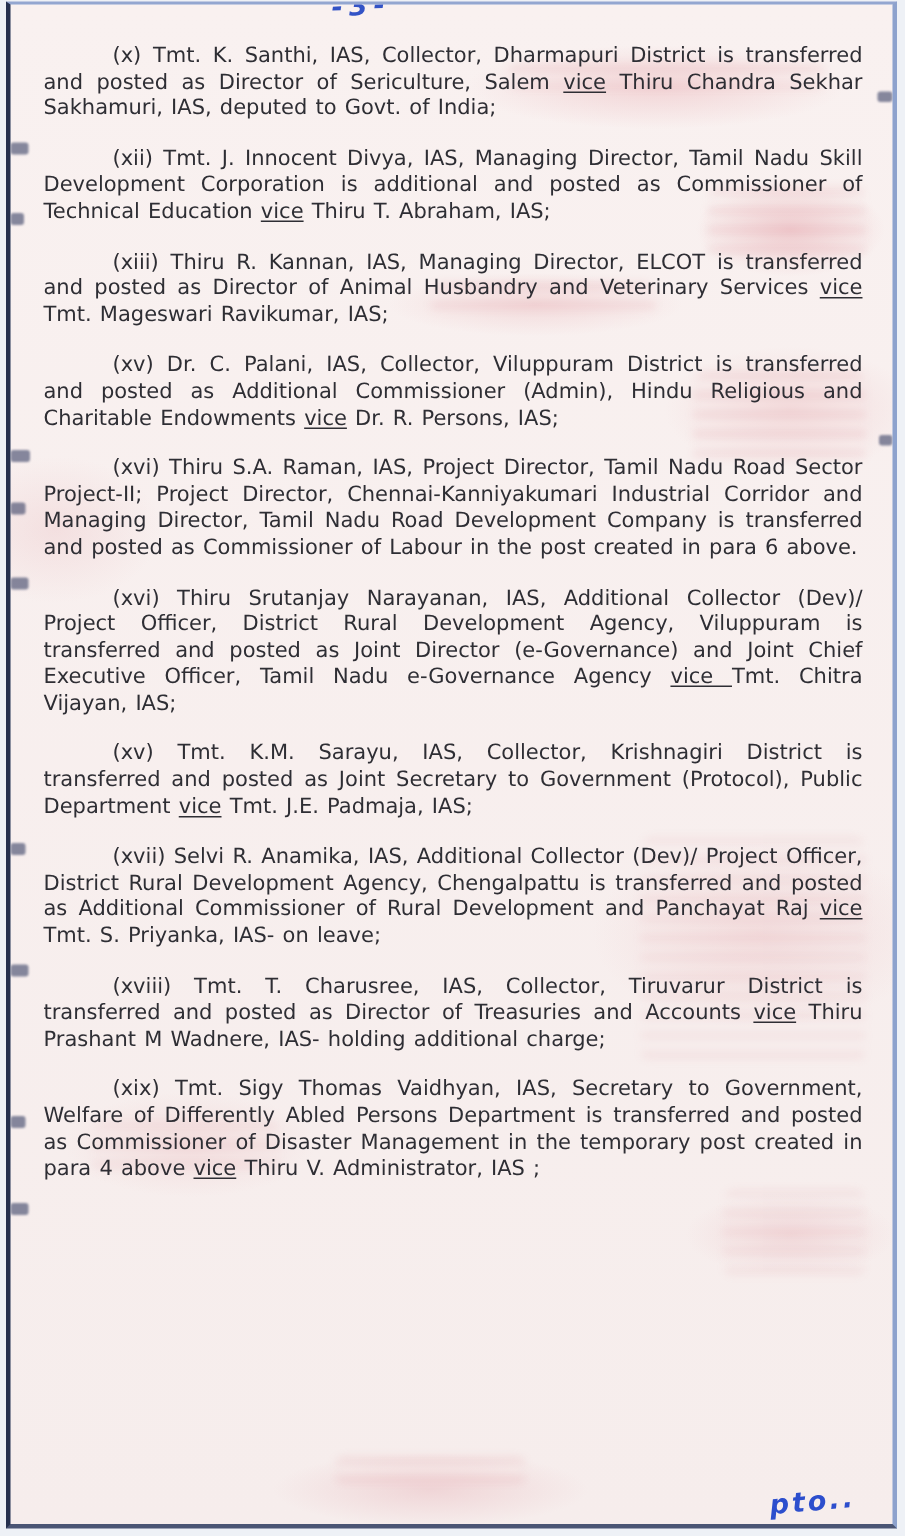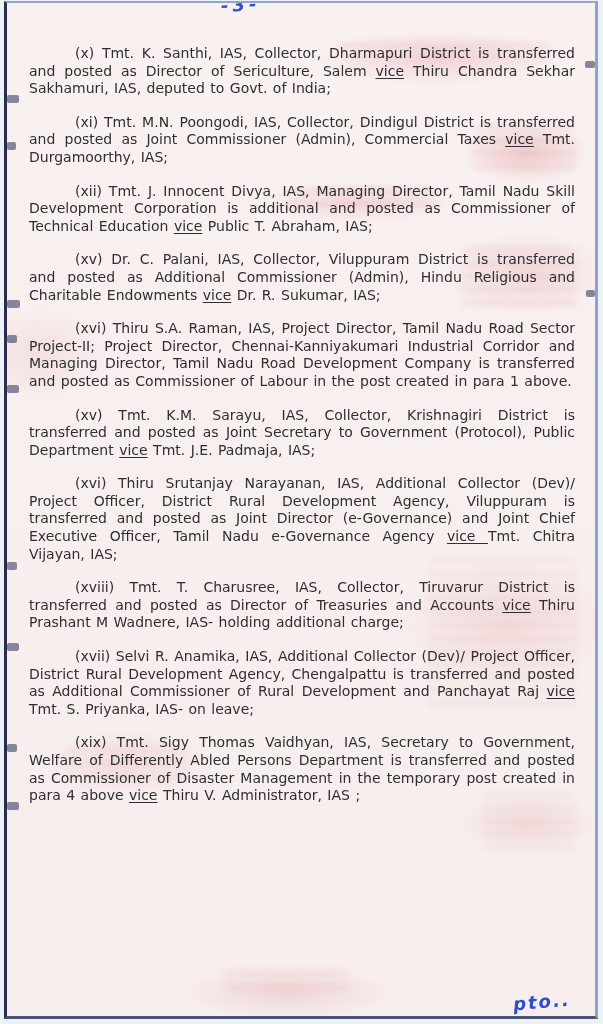--- a/index.html
+++ b/index.html
@@ -27,21 +27,21 @@
       linear-gradient(#f9f1f0,#f6edec);
   }
   .blot{position:absolute;filter:blur(3px);border-radius:8px;opacity:.45;
     background:repeating-linear-gradient(180deg, rgba(222,148,156,.45) 0 5px, rgba(246,228,229,.08) 5px 13px);}
   .tick{position:absolute;background:rgba(38,48,88,.55);filter:blur(.6px);border-radius:2px;}
   .content{
     position:absolute;top:26px;left:22px;right:20px;
     color:#2e2e34;font-size:14px;line-height:17.6px;
     text-align:justify;word-spacing:1px;
   }
-  .content p{margin:16px 0 16px;text-indent:46px;}
+  .content p{margin:0 0 16px;text-indent:46px;}
   .vice{text-decoration:underline;text-underline-offset:2px;}
   .pagenum{
     position:absolute;top:-9px;left:214px;
     color:#3353c6;font-size:18px;font-style:italic;font-weight:bold;
     letter-spacing:4px;transform:rotate(-3deg);
   }
   .pto{
     position:absolute;bottom:4px;right:24px;
     color:#2c4ecd;font-size:18px;font-style:italic;font-weight:bold;
     letter-spacing:2px;transform:rotate(-5deg);
@@ -70,25 +70,25 @@
   <div class="tick" style="left:0;top:640px;width:12px;height:8px;"></div>
   <div class="tick" style="left:0;top:741px;width:10px;height:8px;"></div>
   <div class="tick" style="left:0;top:799px;width:12px;height:8px;"></div>
   <div class="tick" style="right:0;top:58px;width:10px;height:7px;"></div>
   <div class="tick" style="right:0;top:287px;width:9px;height:7px;"></div>
 
   <div class="pagenum">-3-</div>
 
   <div class="content" id="orders">
       <p><span>(x) Tmt. K. Santhi, IAS, Collector, Dharmapuri District is transferred and posted as Director of Sericulture, Salem </span><span class="vice">vice</span><span> Thiru Chandra Sekhar Sakhamuri, IAS, deputed to Govt. of India;</span></p>
-      <p><span>(xi) Tmt. M.N. Poongodi, IAS, Collector, Dindigul District is transferred and posted as Joint Commissioner (Admin), Commercial Taxes </span><span class="vice">vice</span><span> Tmt. Durgamoorthy, IAS;</span></p>
-      <p><span>(xii) Tmt. J. Innocent Divya, IAS, Managing Director, Tamil Nadu Skill Development Corporation is additional and posted as Commissioner of Technical Education </span><span class="vice">vice</span><span> Public T. Abraham, IAS;</span></p>
-      <p><span>(xv) Dr. C. Palani, IAS, Collector, Viluppuram District is transferred and posted as Additional Commissioner (Admin), Hindu Religious and Charitable Endowments </span><span class="vice">vice</span><span> Dr. R. Sukumar, IAS;</span></p>
-      <p><span>(xvi) Thiru S.A. Raman, IAS, Project Director, Tamil Nadu Road Sector Project-II; Project Director, Chennai-Kanniyakumari Industrial Corridor and Managing Director, Tamil Nadu Road Development Company is transferred and posted as Commissioner of Labour in the post created in para 1 above.</span></p>
+      <p><span>(xii) Tmt. J. Innocent Divya, IAS, Managing Director, Tamil Nadu Skill Development Corporation is additional and posted as Commissioner of Technical Education </span><span class="vice">vice</span><span> Thiru T. Abraham, IAS;</span></p>
+      <p><span>(xiii) Thiru R. Kannan, IAS, Managing Director, ELCOT is transferred and posted as Director of Animal Husbandry and Veterinary Services </span><span class="vice">vice</span><span> Tmt. Mageswari Ravikumar, IAS;</span></p>
+      <p><span>(xv) Dr. C. Palani, IAS, Collector, Viluppuram District is transferred and posted as Additional Commissioner (Admin), Hindu Religious and Charitable Endowments </span><span class="vice">vice</span><span> Dr. R. Persons, IAS;</span></p>
+      <p><span>(xvi) Thiru S.A. Raman, IAS, Project Director, Tamil Nadu Road Sector Project-II; Project Director, Chennai-Kanniyakumari Industrial Corridor and Managing Director, Tamil Nadu Road Development Company is transferred and posted as Commissioner of Labour in the post created in para 6 above.</span></p>
+      <p><span>(xvi) Thiru Srutanjay Narayanan, IAS, Additional Collector (Dev)/ Project Officer, District Rural Development Agency, Viluppuram is transferred and posted as Joint Director (e-Governance) and Joint Chief Executive Officer, Tamil Nadu e-Governance Agency </span><span class="vice">vice </span><span> Tmt. Chitra Vijayan, IAS;</span></p>
       <p><span>(xv) Tmt. K.M. Sarayu, IAS, Collector, Krishnagiri District is transferred and posted as Joint Secretary to Government (Protocol), Public Department </span><span class="vice">vice</span><span> Tmt. J.E. Padmaja, IAS;</span></p>
-      <p><span>(xvi) Thiru Srutanjay Narayanan, IAS, Additional Collector (Dev)/ Project Officer, District Rural Development Agency, Viluppuram is transferred and posted as Joint Director (e-Governance) and Joint Chief Executive Officer, Tamil Nadu e-Governance Agency </span><span class="vice">vice </span><span> Tmt. Chitra Vijayan, IAS;</span></p>
+      <p><span>(xvii) Selvi R. Anamika, IAS, Additional Collector (Dev)/ Project Officer, District Rural Development Agency, Chengalpattu is transferred and posted as Additional Commissioner of Rural Development and Panchayat Raj </span><span class="vice">vice</span><span> Tmt. S. Priyanka, IAS- on leave;</span></p>
       <p><span>(xviii) Tmt. T. Charusree, IAS, Collector, Tiruvarur District is transferred and posted as Director of Treasuries and Accounts </span><span class="vice">vice</span><span> Thiru Prashant M Wadnere, IAS- holding additional charge;</span></p>
-      <p><span>(xvii) Selvi R. Anamika, IAS, Additional Collector (Dev)/ Project Officer, District Rural Development Agency, Chengalpattu is transferred and posted as Additional Commissioner of Rural Development and Panchayat Raj </span><span class="vice">vice</span><span> Tmt. S. Priyanka, IAS- on leave;</span></p>
       <p><span>(xix) Tmt. Sigy Thomas Vaidhyan, IAS, Secretary to Government, Welfare of Differently Abled Persons Department is transferred and posted as Commissioner of Disaster Management in the temporary post created in para 4 above </span><span class="vice">vice</span><span> Thiru V. Administrator, IAS ;</span></p>
     </div>
 
   <div class="pto">pto..</div>
 </div>
 
 </body></html>

